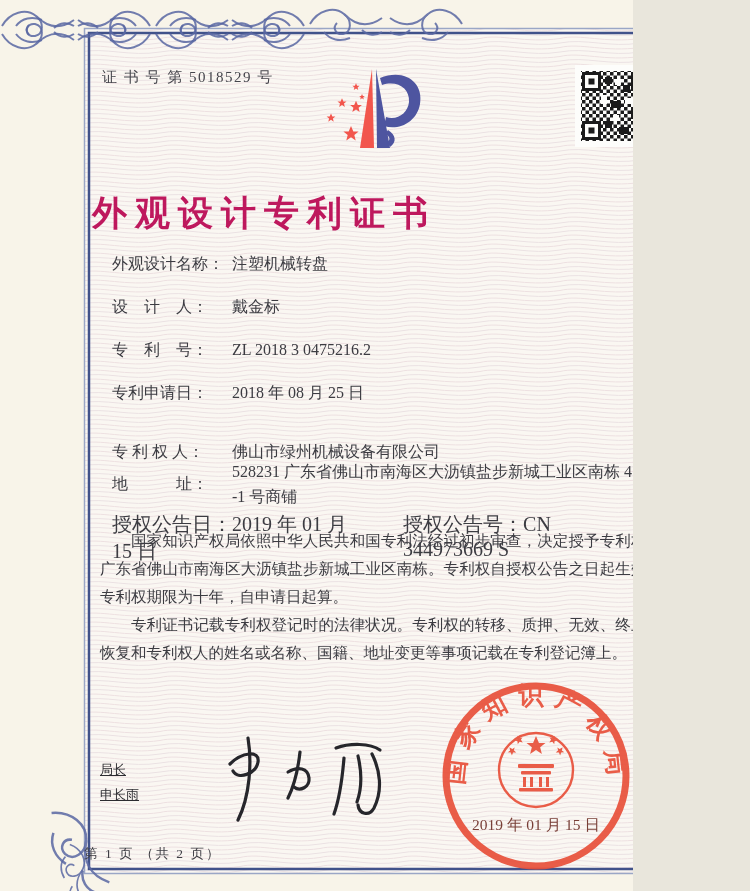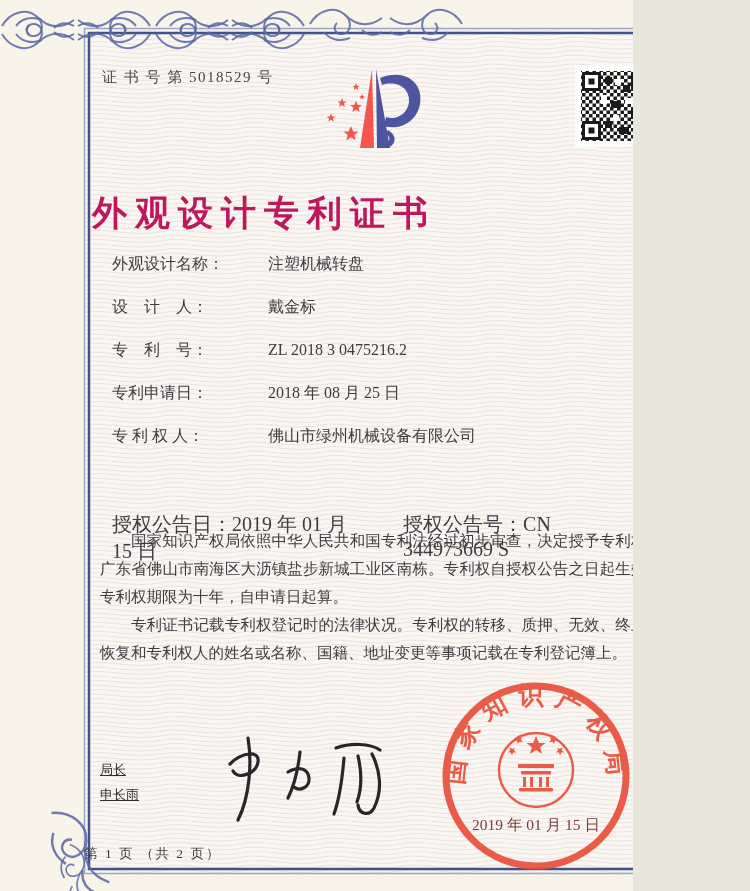--- a/index.html
+++ b/index.html
@@ -3,21 +3,21 @@
 <meta charset="utf-8">
 <style>
   html,body{margin:0;padding:0;background:#e9e6dc;}
   .page{position:relative;width:633px;height:891px;background:#f8f4e9;overflow:hidden;
         font-family:"Liberation Serif","DejaVu Serif",serif;}
   .cert-no{position:absolute;left:102px;top:68px;font-size:15px;color:#45454c;letter-spacing:1.5px;}
   .title{position:absolute;left:84px;width:588px;top:166px;text-align:left;
          font-size:35px;letter-spacing:8px;text-indent:8px;color:#be185d;font-weight:600;margin-top:24px;}
   .field-row{position:absolute;left:112px;font-size:16px;color:#3c3c42;display:flex;align-items:center;}
   .f-label{display:inline-block;min-width:120px;white-space:pre;}
-  .f-value{white-space:pre-line;max-width:430px;line-height:1.55;margin-left:36px;}
+  .f-value{white-space:pre-line;max-width:430px;line-height:1.55;}
   .grant-row{position:absolute;left:112px;top:511px;font-size:20px;color:#3c3c42;display:flex;}
   .grant-row .pair2{margin-left:38px;}
   .body-text{position:absolute;left:100px;top:527px;width:562px;font-size:15.5px;
              line-height:1.8;color:#3c3c42;text-align:justify;}
   .body-text p{margin:0;text-indent:2em;}
   .signer{position:absolute;left:100px;top:758px;font-size:13px;color:#2c2c31;line-height:1.9;text-decoration:underline;}
   .footer{position:absolute;left:84px;width:588px;top:845px;text-align:left;
           font-size:13.5px;letter-spacing:2px;color:#3e3e44;}
   .sig-box{position:absolute;left:208px;top:728px;width:210px;height:100px;}
   .seal-box{position:absolute;left:433px;top:678px;width:206px;height:200px;}
@@ -149,23 +149,28 @@
     <span class="f-value">戴金标</span>
   </div>
   <div class="field-row" style="top:338px">
     <span class="f-label">专　利　号：</span>
     <span class="f-value">ZL 2018 3 0475216.2</span>
   </div>
   <div class="field-row" style="top:381px">
     <span class="f-label">专利申请日：</span>
     <span class="f-value">2018 年 08 月 25 日</span>
   </div>
-  <div class="field-row" style="top:424px">
+  <div class="field-row" style="top:440px">
     <span class="f-label">专 利 权 人：</span>
     <span class="f-value">佛山市绿州机械设备有限公司</span>
+  </div>
+  <div class="field-row" style="top:460px">
+    <span class="f-label">地　　　址：</span>
+    <span class="f-value">528231 广东省佛山市南海区大沥镇盐步新城工业区南栋 4
+-1 号商铺</span>
   </div>
 
   <div class="grant-row">
     <span>
       <span class="f-label" style="min-width:0">授权公告日：</span><span>2019 年 01 月 15 日</span>
     </span>
     <span class="pair2">
       <span>授权公告号：</span><span>CN 344973669 S</span>
     </span>
   </div>

